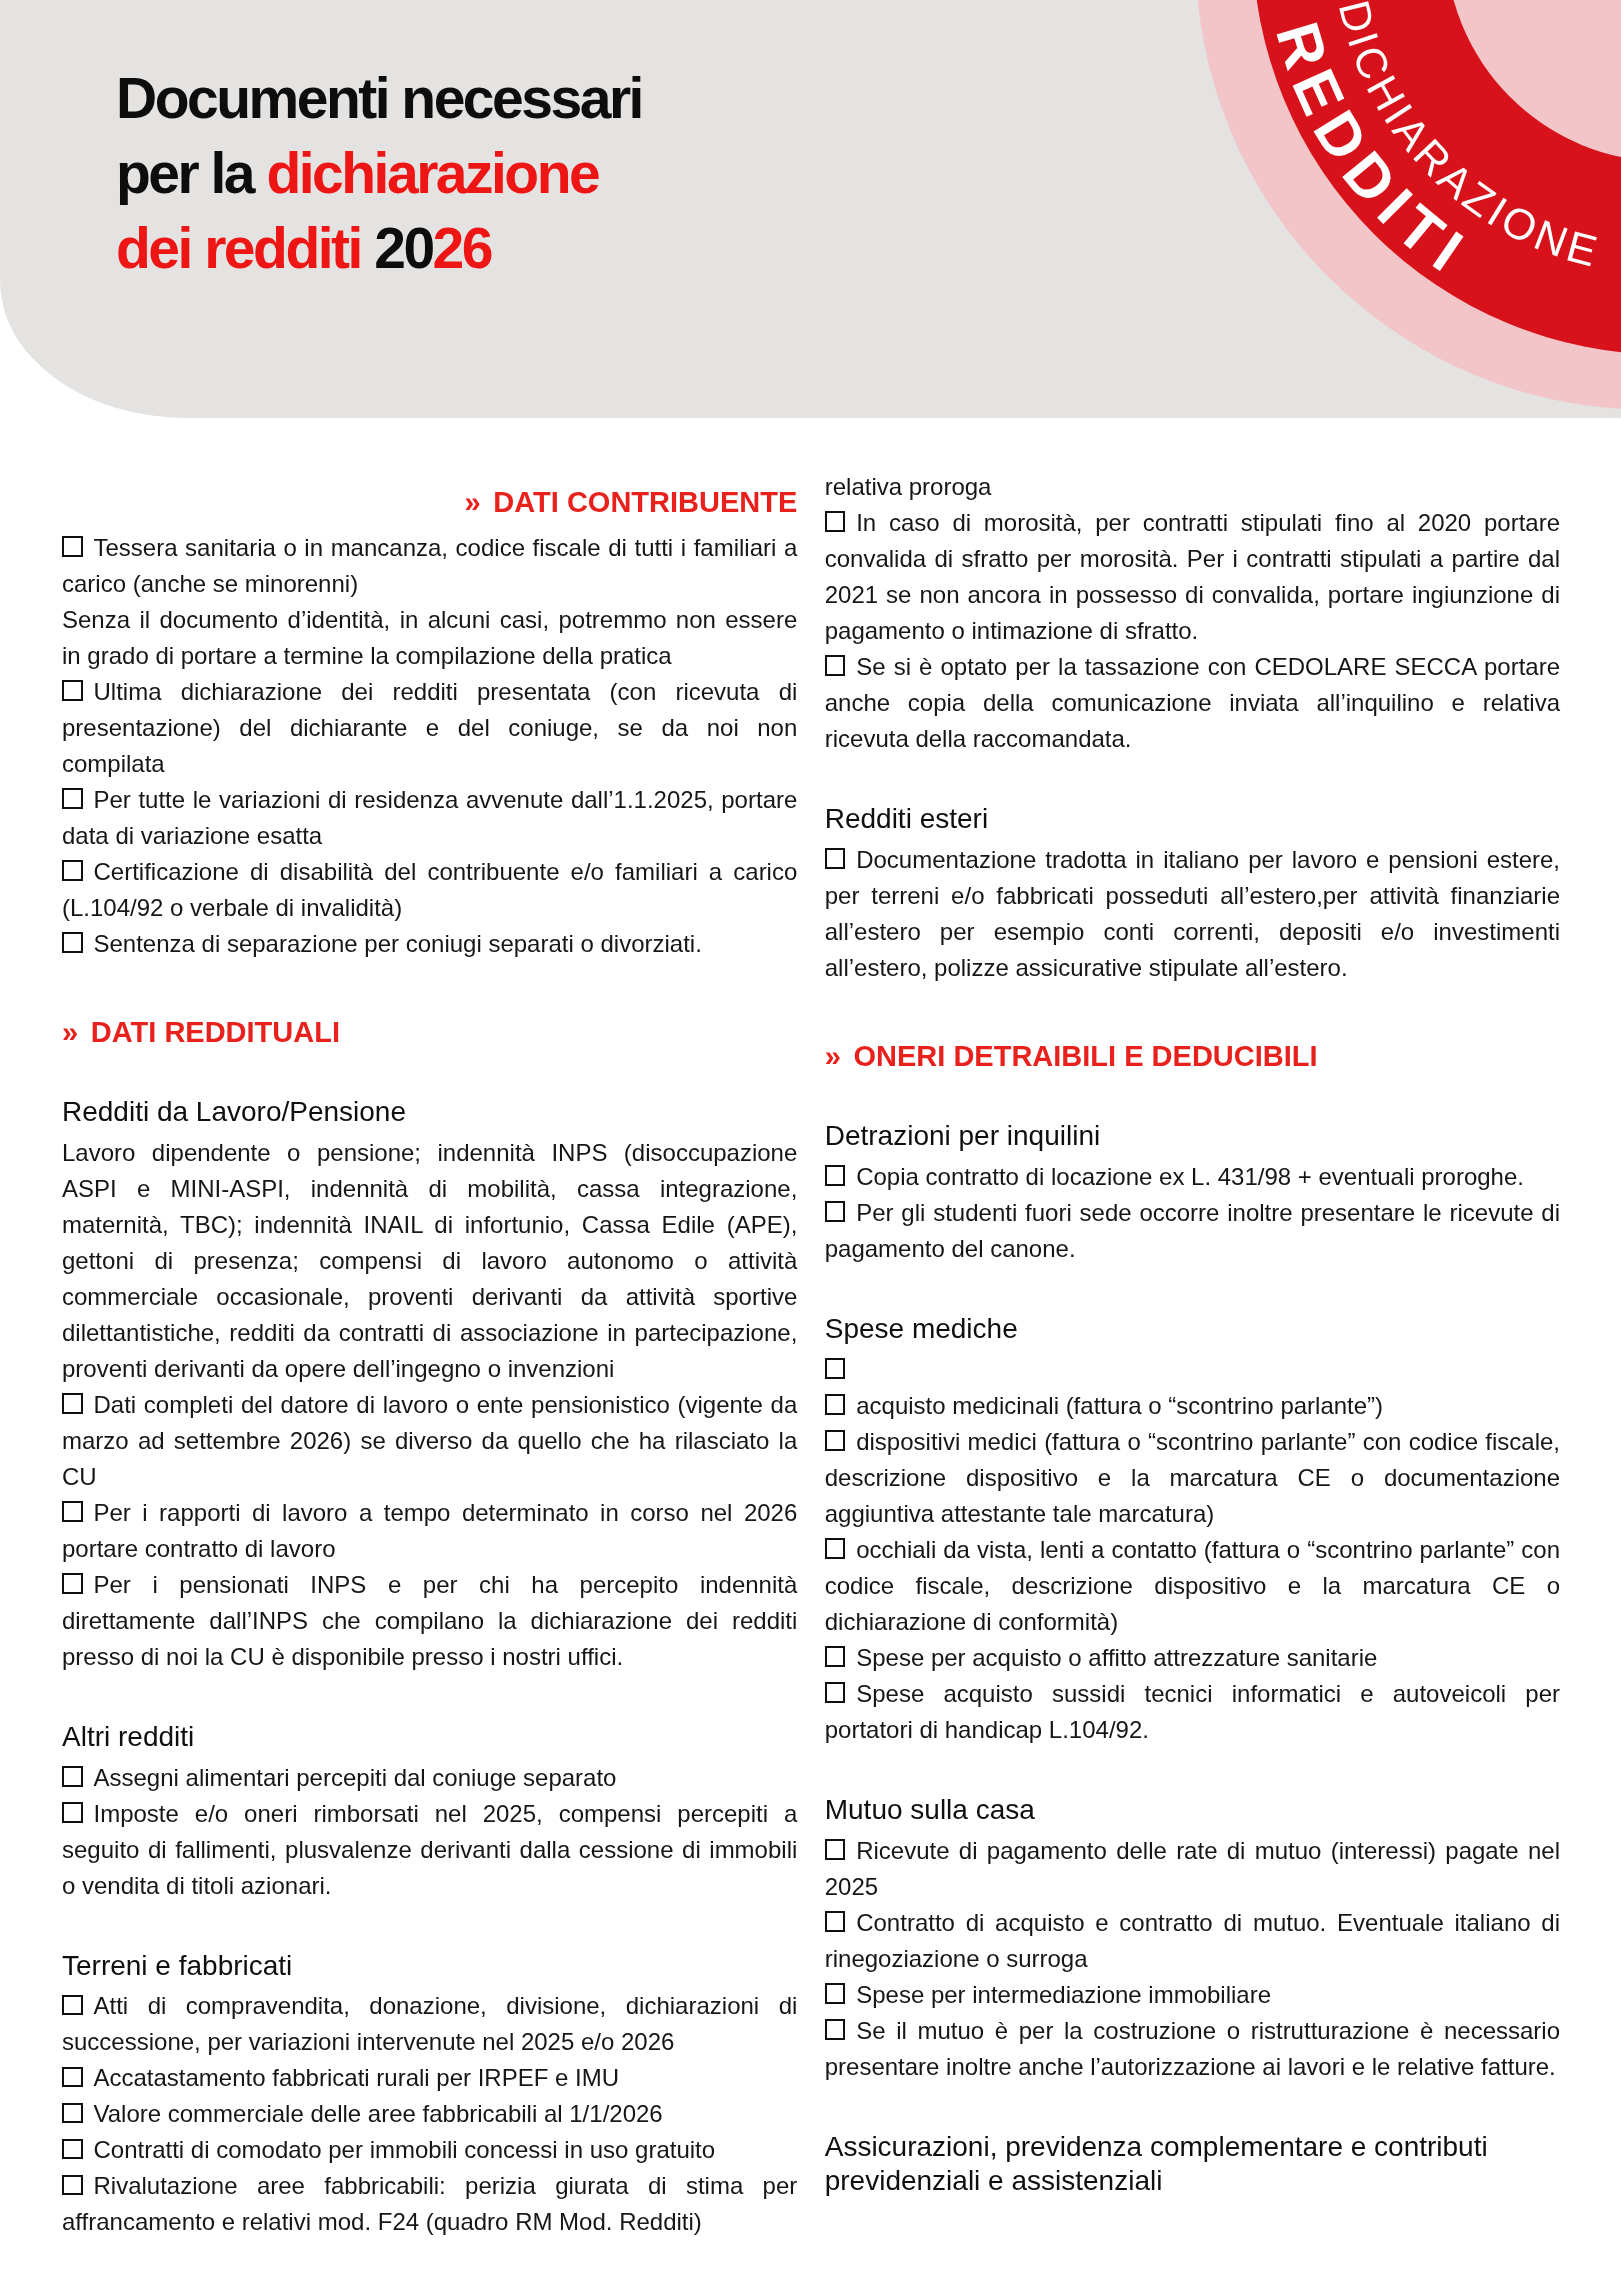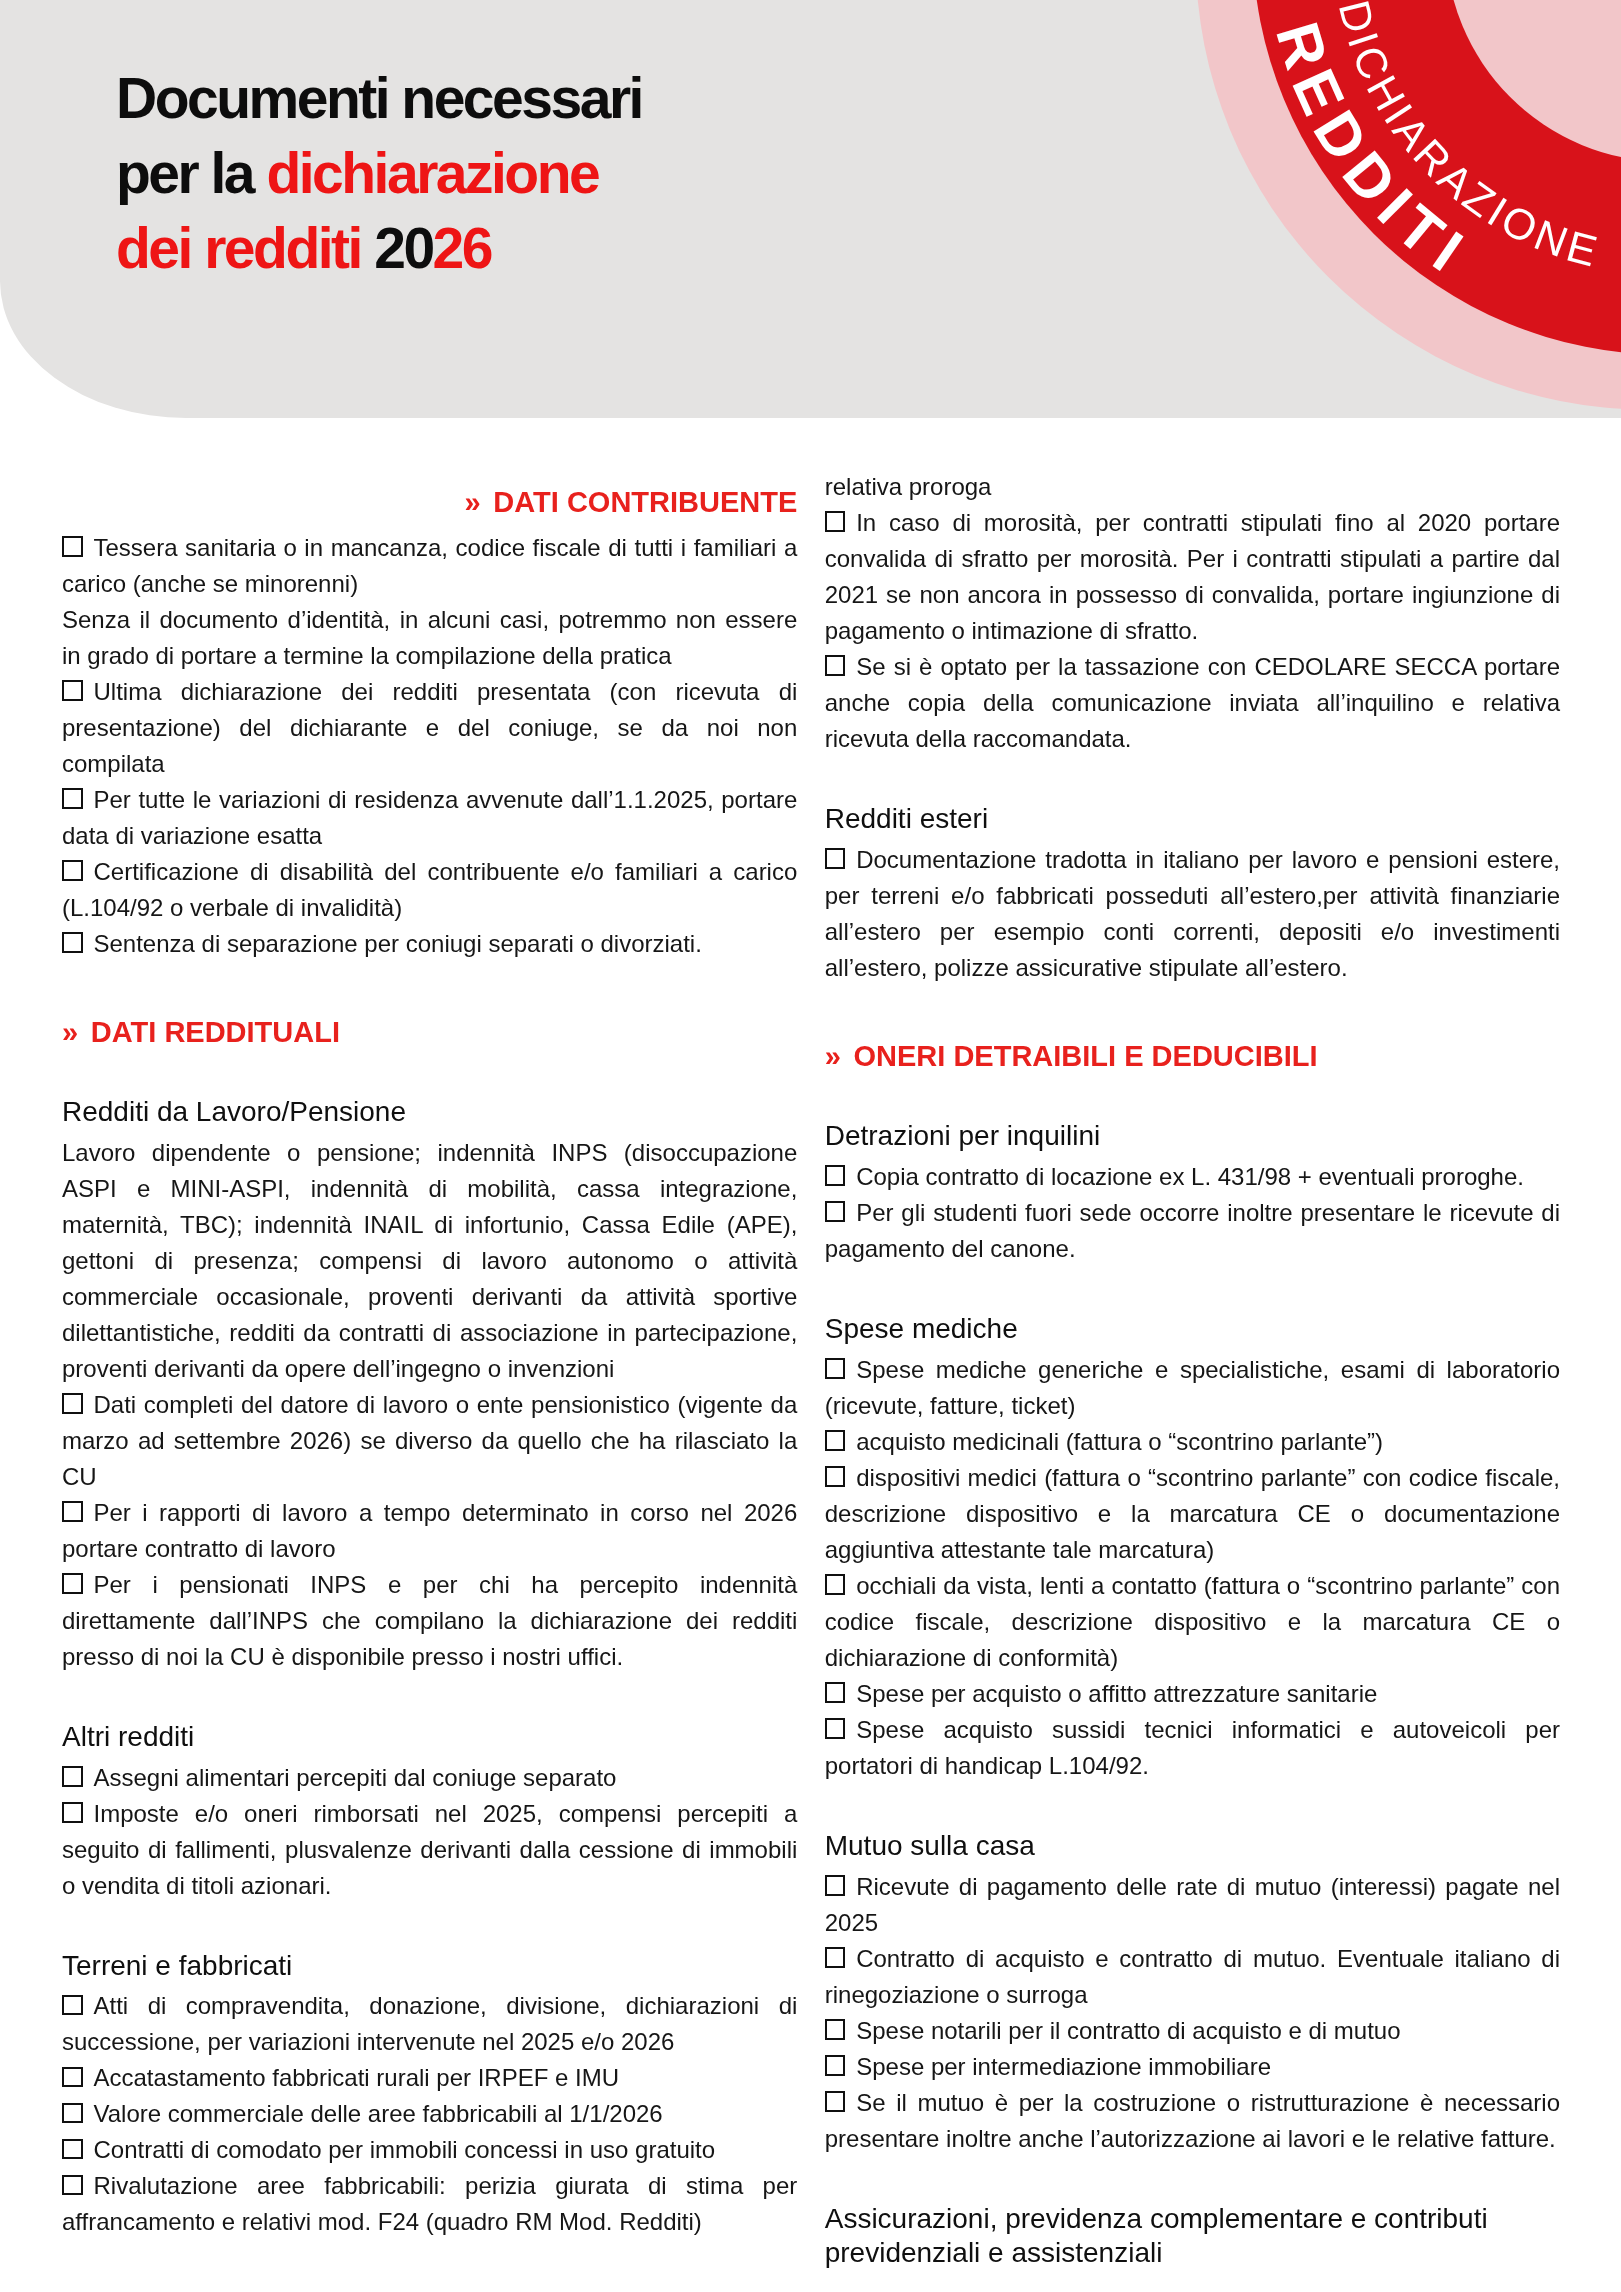--- a/index.html
+++ b/index.html
@@ -112,30 +112,29 @@
         <p class="item"><span class="txt">relativa proroga</span></p>
         <p class="item"><span class="cbx"></span><span class="txt">In caso di morosità, per contratti stipulati fino al 2020 portare convalida di sfratto per morosità. Per i contratti stipulati a partire dal 2021 se non ancora in possesso di convalida, portare ingiunzione di pagamento o intimazione di sfratto.</span></p>
         <p class="item"><span class="cbx"></span><span class="txt">Se si è optato per la tassazione con CEDOLARE SECCA portare anche copia della comunicazione inviata all’inquilino e relativa ricevuta della raccomandata.</span></p>
         <h3 class="subheading">Redditi esteri</h3>
         <p class="item"><span class="cbx"></span><span class="txt">Documentazione tradotta in italiano per lavoro e pensioni estere, per terreni e/o fabbricati posseduti all’estero,per attività finanziarie all’estero per esempio conti correnti, depositi e/o investimenti all’estero, polizze assicurative stipulate all’estero.</span></p>
         <h2 class="heading"><span class="mark">»</span><span>ONERI DETRAIBILI E DEDUCIBILI</span></h2>
         <h3 class="subheading">Detrazioni per inquilini</h3>
         <p class="item"><span class="cbx"></span><span class="txt">Copia contratto di locazione ex L. 431/98 + eventuali proroghe.</span></p>
         <p class="item"><span class="cbx"></span><span class="txt">Per gli studenti fuori sede occorre inoltre presentare le ricevute di pagamento del canone.</span></p>
         <h3 class="subheading">Spese mediche</h3>
-        <p class="item"><span class="cbx"></span><span class="txt">Spese mediche generiche e specialistiche, esami di laboratorio (ricevute, fatture, ticket)</span></p>
+        <p class="item"><span class="cbx"></span></p>
         <p class="item"><span class="cbx"></span><span class="txt">acquisto medicinali (fattura o “scontrino parlante”)</span></p>
         <p class="item"><span class="cbx"></span><span class="txt">dispositivi medici (fattura o “scontrino parlante” con codice fiscale, descrizione dispositivo e la marcatura CE o documentazione aggiuntiva attestante tale marcatura)</span></p>
         <p class="item"><span class="cbx"></span><span class="txt">occhiali da vista, lenti a contatto (fattura o “scontrino parlante” con codice fiscale, descrizione dispositivo e la marcatura CE o dichiarazione di conformità)</span></p>
         <p class="item"><span class="cbx"></span><span class="txt">Spese per acquisto o affitto attrezzature sanitarie</span></p>
         <p class="item"><span class="cbx"></span><span class="txt">Spese acquisto sussidi tecnici informatici e autoveicoli per portatori di handicap L.104/92.</span></p>
         <h3 class="subheading">Mutuo sulla casa</h3>
         <p class="item"><span class="cbx"></span><span class="txt">Ricevute di pagamento delle rate di mutuo (interessi) pagate nel 2025</span></p>
         <p class="item"><span class="cbx"></span><span class="txt">Contratto di acquisto e contratto di mutuo. Eventuale italiano di rinegoziazione o surroga</span></p>
-        <p class="item"><span class="cbx"></span><span class="txt">Spese notarili per il contratto di acquisto e di mutuo</span></p>
         <p class="item"><span class="cbx"></span><span class="txt">Spese per intermediazione immobiliare</span></p>
         <p class="item"><span class="cbx"></span><span class="txt">Se il mutuo è per la costruzione o ristrutturazione è necessario presentare inoltre anche l’autorizzazione ai lavori e le relative fatture.</span></p>
         <h3 class="subheading">Assicurazioni, previdenza complementare e contributi previdenziali e assistenziali</h3>
       </div>
   </main>
 
 </div>
 
 
 </body></html>

